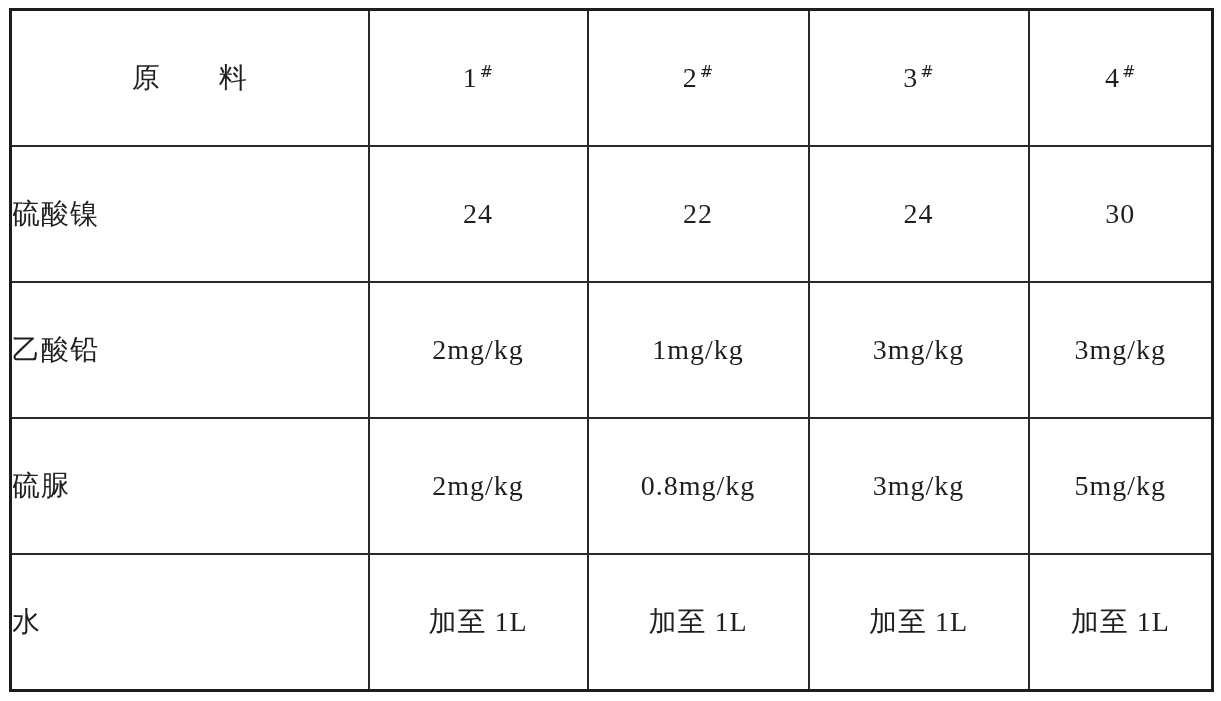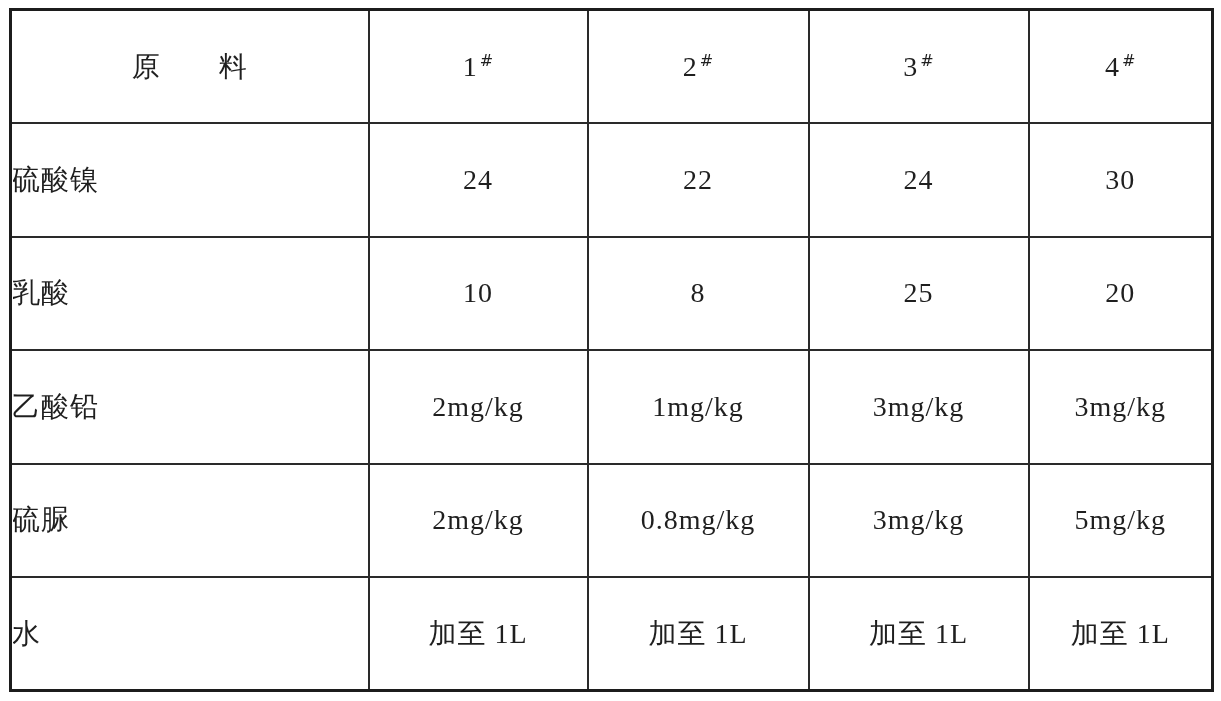--- a/index.html
+++ b/index.html
@@ -90,27 +90,20 @@
         <td class="lbl">硫酸镍</td>
         <td class="val">24</td>
         <td class="val">22</td>
         <td class="val">24</td>
         <td class="val">30</td>
       </tr>
 
 
 
 
-      <tr>
-        <td class="lbl">乳酸</td>
-        <td class="val">10</td>
-        <td class="val">8</td>
-        <td class="val">25</td>
-        <td class="val">20</td>
-      </tr>
 
 
 
       <tr>
         <td class="lbl">乙酸铅</td>
         <td class="val">2mg/kg</td>
         <td class="val">1mg/kg</td>
         <td class="val">3mg/kg</td>
         <td class="val">3mg/kg</td>
       </tr>

